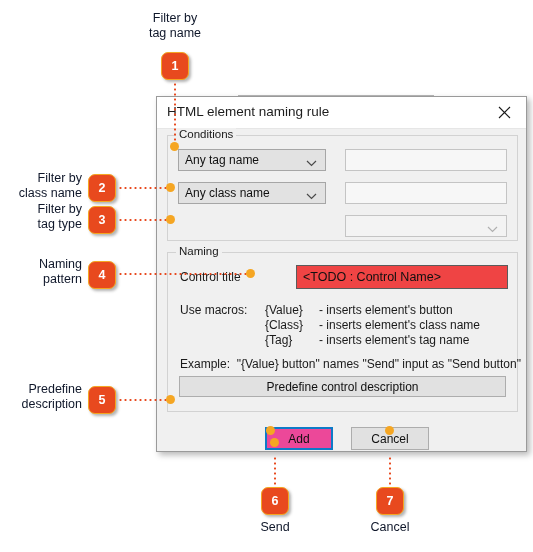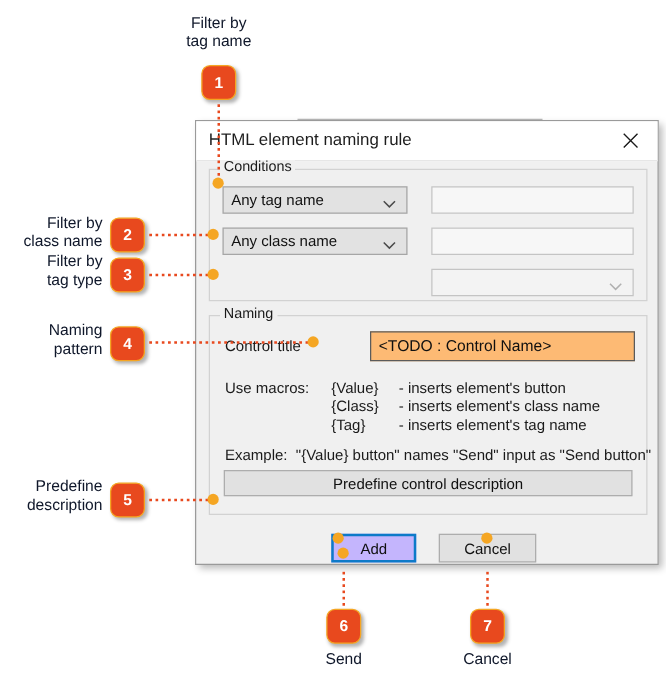--- a/index.html
+++ b/index.html
@@ -146,21 +146,21 @@
   
   .static-label {
     position: absolute;
     font-size: 12px;
     color: #1a1a1a;
     white-space: pre;
   }
   .text-input {
     position: absolute;
     height: 24px;
-    background: #fdba74;
+    background: #ef4444;
     border: 1px solid #5b5b5b;
     box-sizing: border-box;
   }
   .text-input input {
     width: 100%;
     height: 100%;
     border: 0;
     outline: none;
     background: transparent;
     font-family: "Liberation Sans", sans-serif;
@@ -188,21 +188,21 @@
     font-size: 12px;
     color: #101010;
     display: flex;
     align-items: center;
     justify-content: center;
     cursor: pointer;
   }
   #btn-predefine { left: 22px; top: 279px; width: 327px; height: 21px; }
   #btn-add {
     left: 108px; top: 330px; width: 68px; height: 23px;
-    border: 2px solid #0d7ac8; background: #c4b5fd; text-align: center;
+    border: 2px solid #0d7ac8; background: #ec4899; text-align: center;
   }
   #btn-cancel { left: 194px; top: 330px; width: 78px; height: 23px; }
 
   
   .badge {
     position: absolute;
     width: 28px;
     height: 28px;
     border-radius: 7px;
     background: #e8491e;

